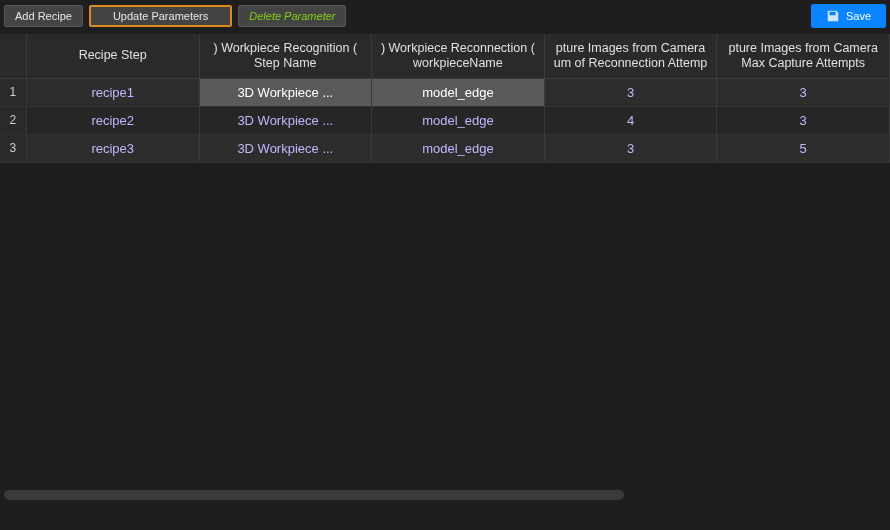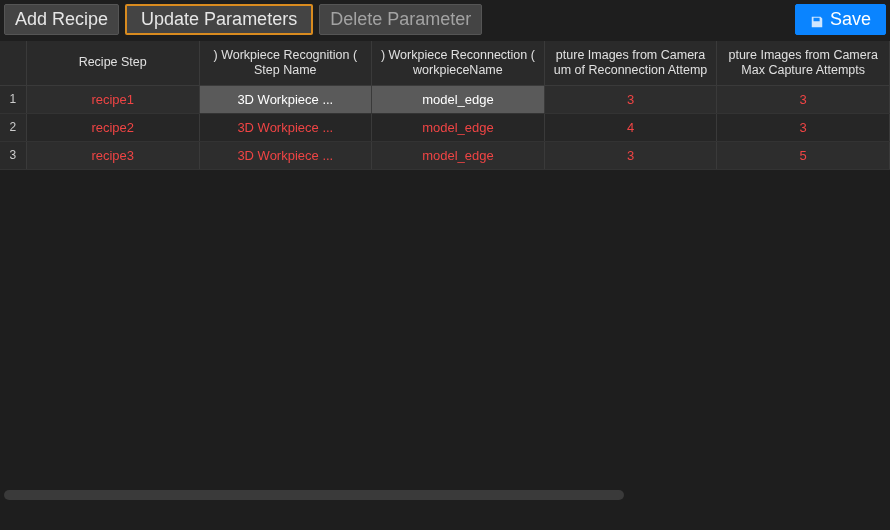--- a/index.html
+++ b/index.html
@@ -18,31 +18,32 @@
     display: flex;
     align-items: center;
     padding: 4px 4px 6px 4px;
     gap: 6px;
   }
   .btn {
     background: #444444;
     border: 1px solid #555555;
     color: #e6e6e6;
     padding: 4px 10px;
-    font-size: 18px;
+    font-size: 11px;
     cursor: pointer;
     border-radius: 2px;
   }
   .btn.highlight {
     border: 2px solid #d98b1f;
-    padding: 3px 14px;
+    padding: 3px 22px;
   }
   .btn.disabled {
-    color: #a3a3a3;
+    color: #84cc16;
     cursor: default;
+    font-style: italic;
   }
   .spacer { flex: 1; }
   .btn.save {
     background: #0a84ff;
     border: 1px solid #0a84ff;
     color: #ffffff;
     display: flex;
     align-items: center;
     gap: 6px;
     padding: 4px 14px;
@@ -82,21 +83,21 @@
   thead th.rownum-h { width: 26px; }
   thead th.col1 { width: 170px; }
   thead th.colx { width: 170px; }
   tbody tr { height: 28px; }
   tbody tr:nth-child(odd) { background: #2d2d2d; }
   tbody tr:nth-child(even) { background: #262626; }
   tbody td {
     border-right: 1px solid #3a3a3a;
     border-bottom: 1px solid #333333;
     font-size: 13px;
-    color: #ef4444;
+    color: #c4b5fd;
   }
   td.rownum {
     background: #2a2a2a;
     width: 26px;
     font-size: 12px;
     color: #cccccc;
   }
   td.selcell {
     background: #5a5a5a;
     color: #ffffff;

